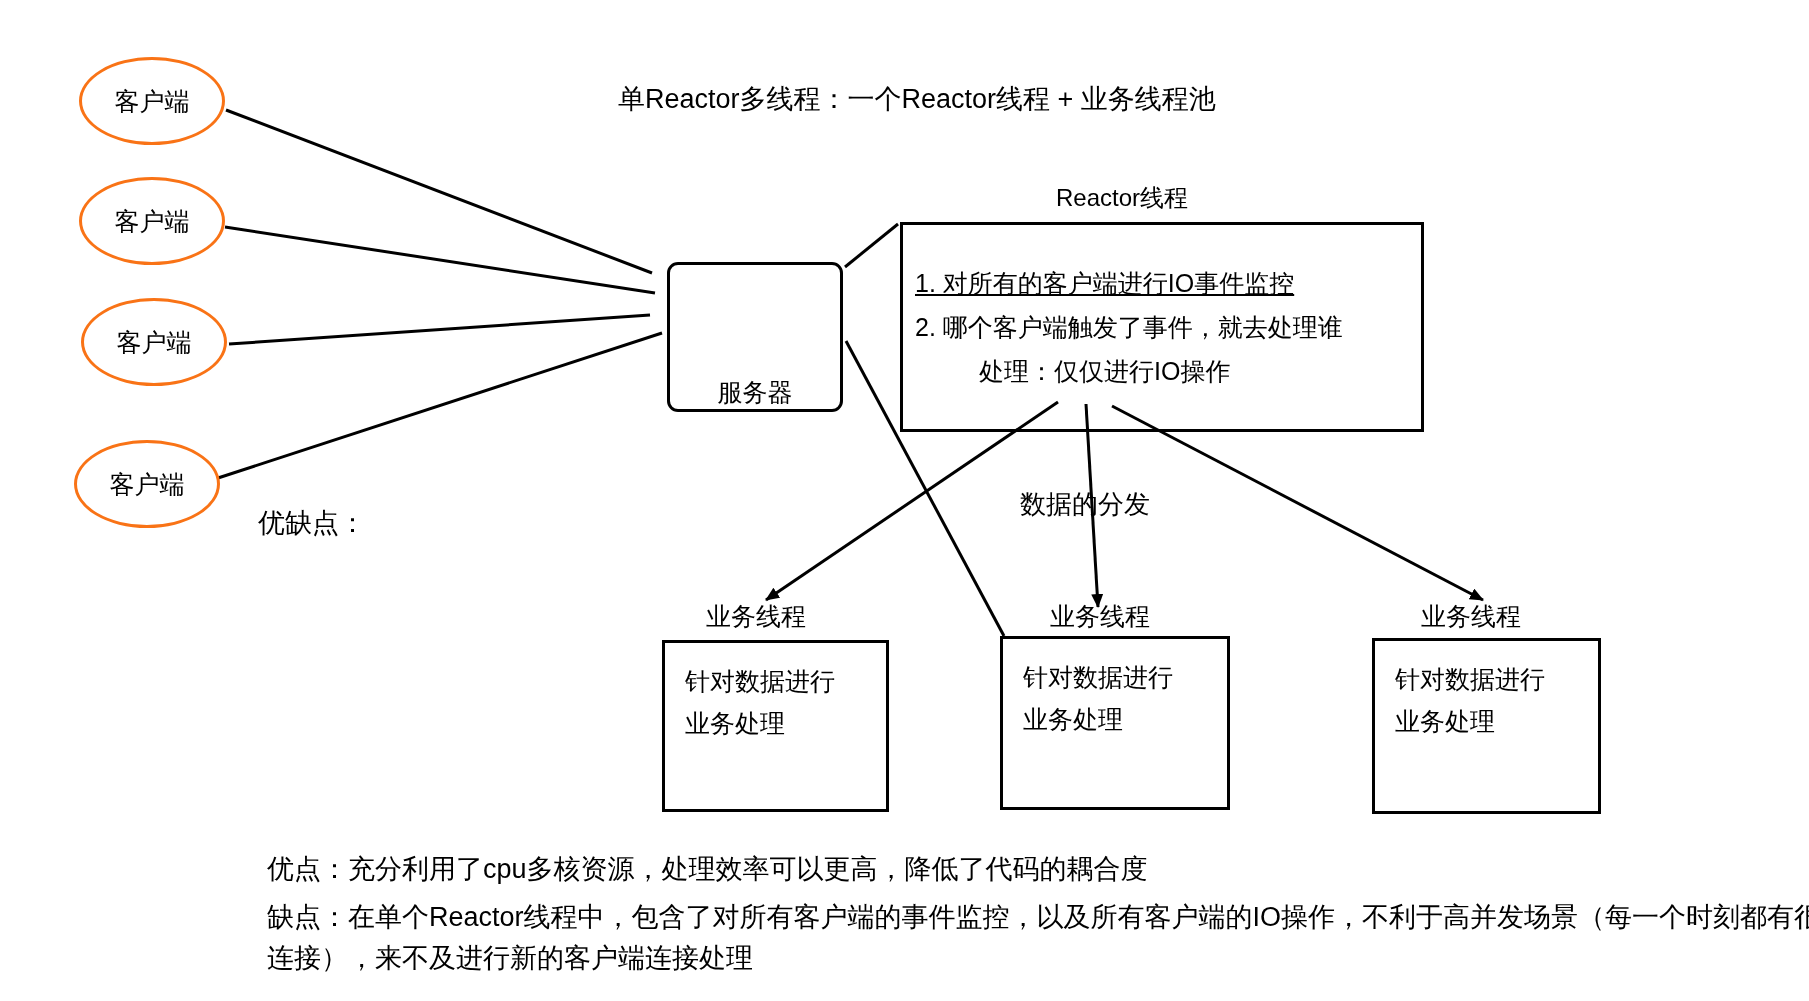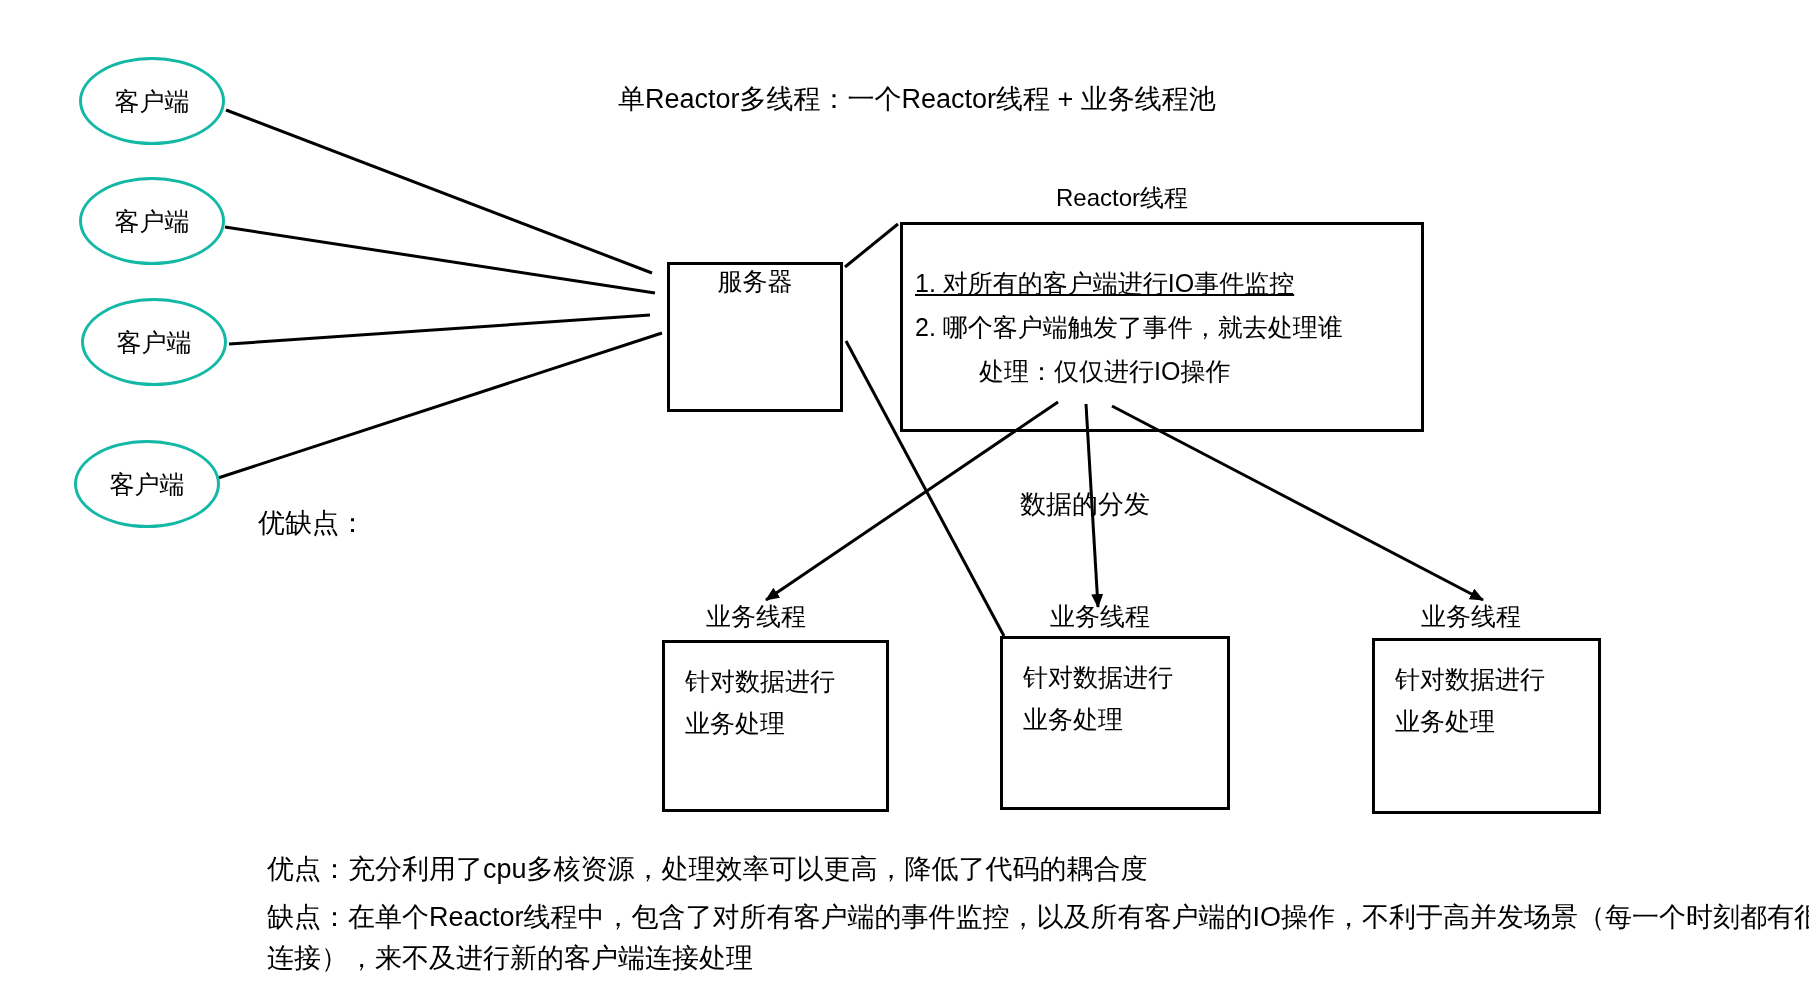--- a/index.html
+++ b/index.html
@@ -12,37 +12,38 @@
     position: relative;
     width: 1809px;
     height: 1001px;
     background: #ffffff;
     overflow: hidden;
   }
   svg.wires { position: absolute; left: 0; top: 0; z-index: 1; }
   .layer { position: absolute; left: 0; top: 0; width: 100%; height: 100%; z-index: 2; }
   .ellipse {
     position: absolute;
-    border: 3px solid #14b8a6;
+    border: 3px solid #f97316;
     border-radius: 50%;
     display: flex;
     align-items: center;
     justify-content: center;
     font-size: 25px;
     background: transparent;
   }
   .rectbox {
     position: absolute;
     border: 3px solid #000;
     background: transparent;
   }
   .rectbox.centered {
     display: flex;
-    align-items: flex-start;
+    align-items: flex-end;
     justify-content: center;
+    border-radius: 11px;
   }
   .txt { position: absolute; white-space: nowrap; }
   .t27 { font-size: 27px; }
   .t28 { font-size: 24px; }
   .t26 { font-size: 26px; margin-left: 12px; }
   .t25 { font-size: 25px; }
   .reactor-line { position: absolute; font-size: 25px; white-space: nowrap; }
   .worker-line { position: absolute; font-size: 25px; white-space: nowrap; }
 </style>
 </head>

